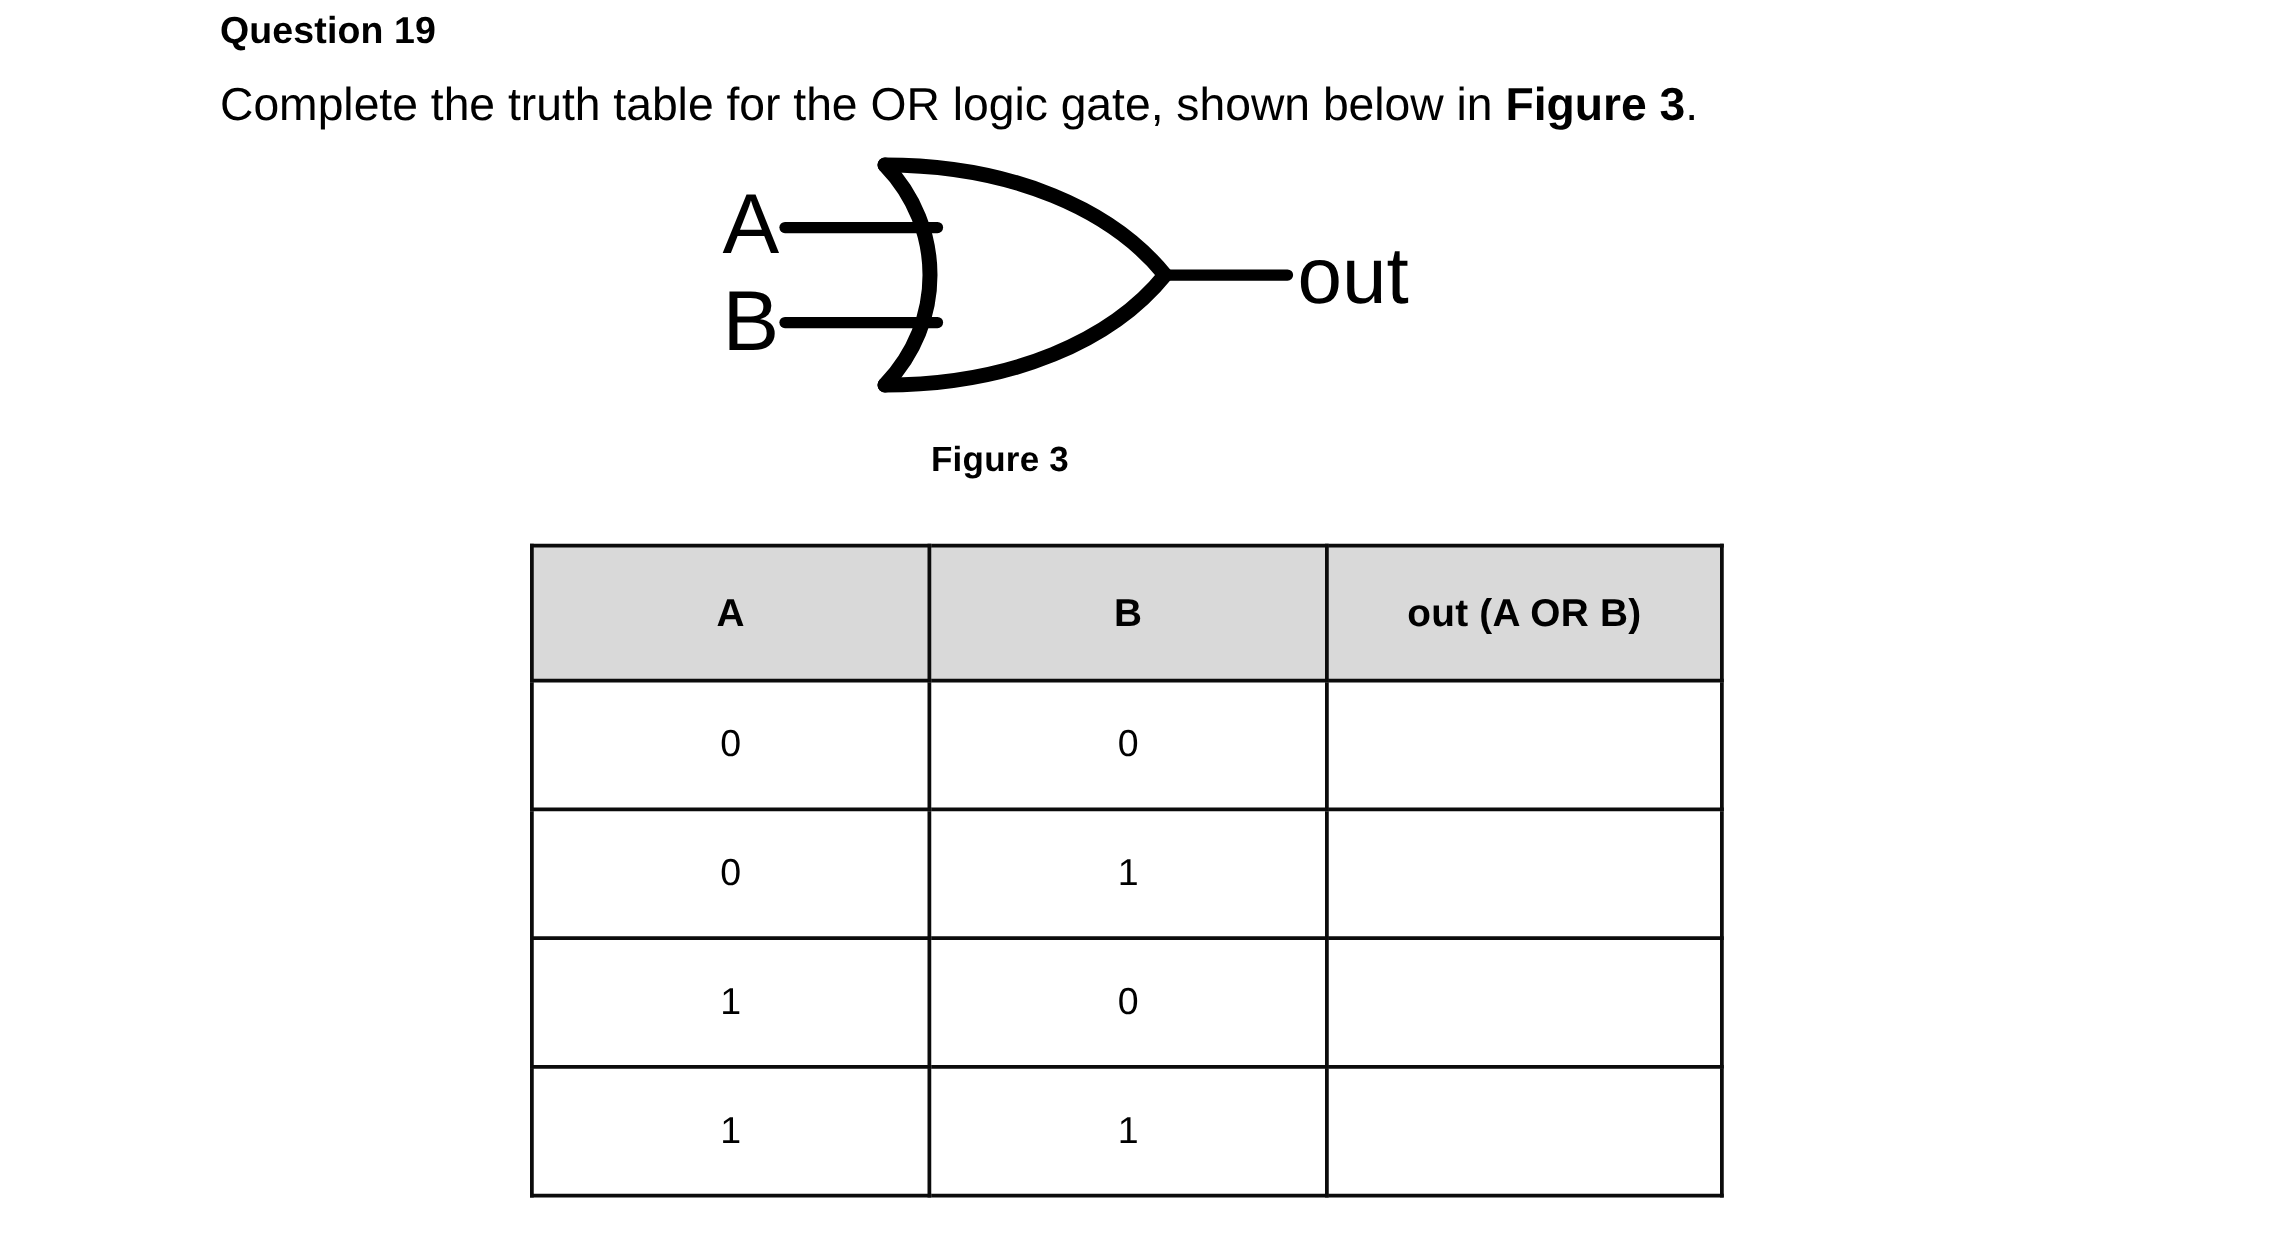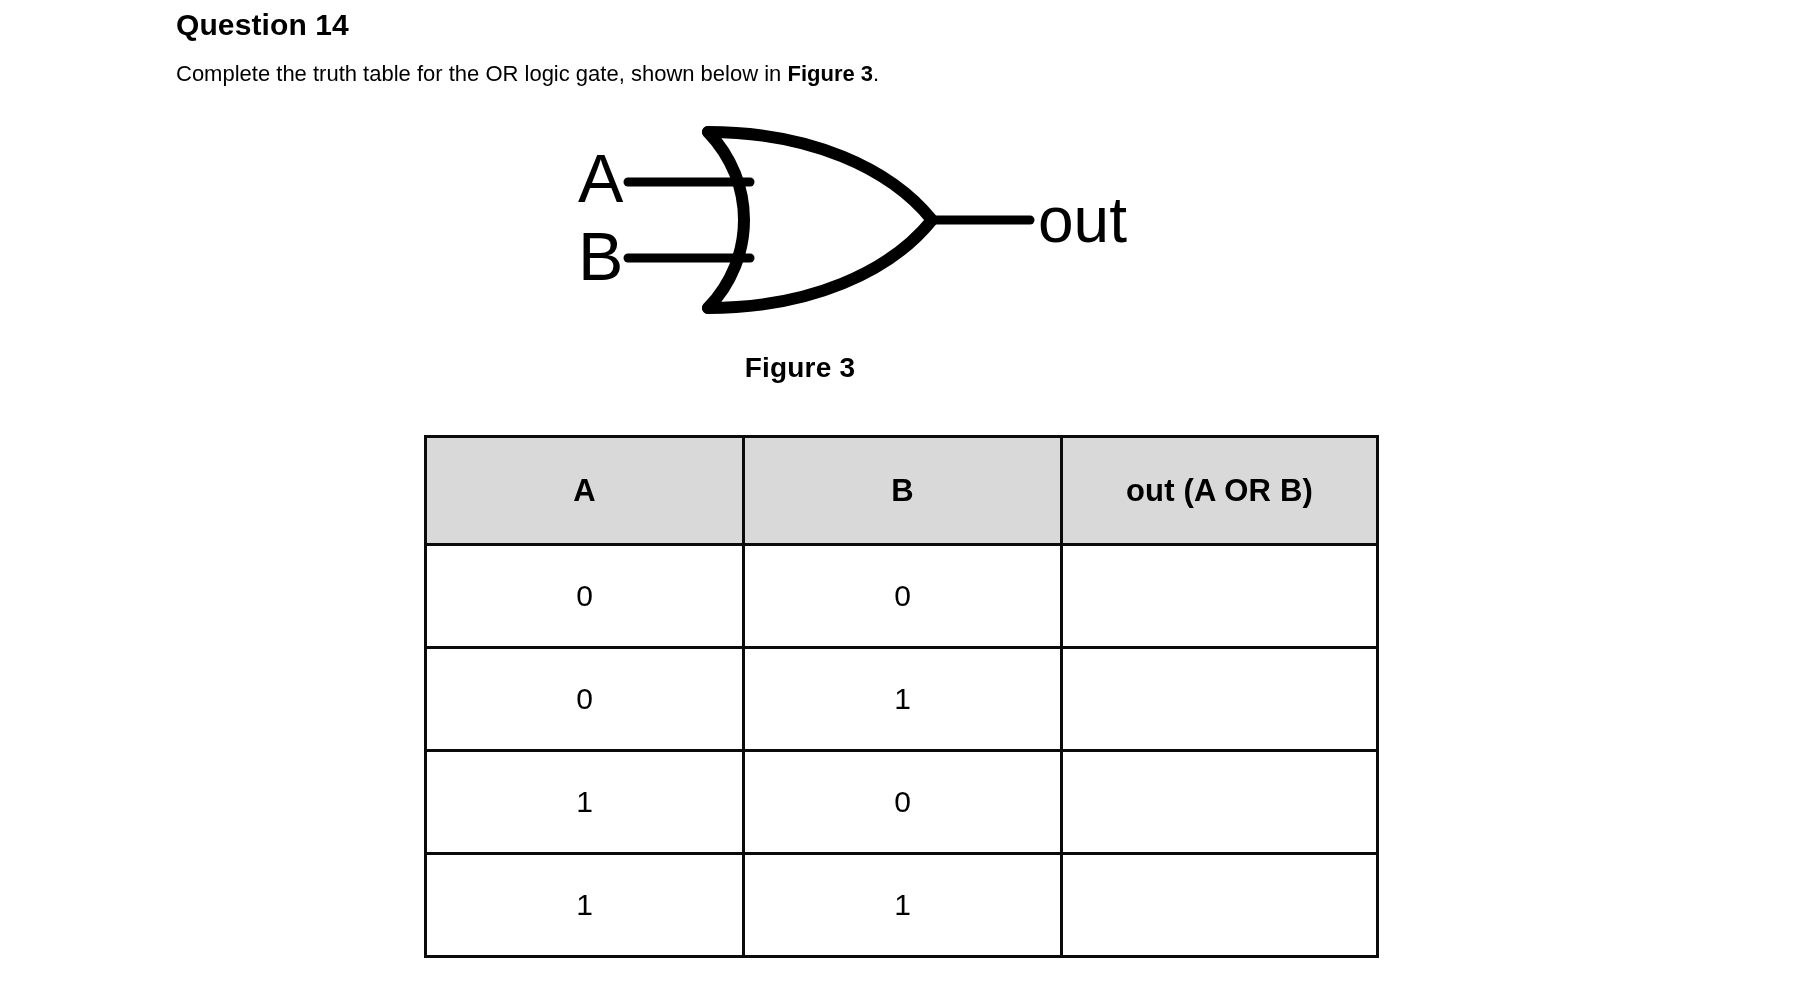--- a/index.html
+++ b/index.html
@@ -32,21 +32,21 @@
     letter-spacing: 0.1px;
     line-height: 1.25;
     white-space: nowrap;
   }
 
   
   .prompt {
     position: absolute;
     left: 176px;
     top: 60px;
-    font-size: 22px;
+    font-size: 37px;
     font-weight: normal;
     line-height: 1.3;
     white-space: nowrap;
   }
   .prompt .strong { font-weight: bold; }
 
   
   .figure-block {
     position: absolute;
     left: 560px;
@@ -105,21 +105,21 @@
   }
   .truth-table tbody td.out-cell {
     
   }
 </style>
 </head>
 <body>
 
 <div class="page">
 
-  <div class="question-heading">Question 14</div>
+  <div class="question-heading">Question 19</div>
 
   <div class="prompt">
     <span>Complete the truth table for the OR logic gate, shown below in </span><span class="strong">Figure 3</span><span>.</span>
   </div>
 
   <div class="figure-block">
 
     <svg class="gate-svg" width="700" height="225" viewBox="0 0 700 225">
 
       <text x="18" y="82" font-family="Liberation Sans, sans-serif" font-size="68" fill="#000000">A</text>

